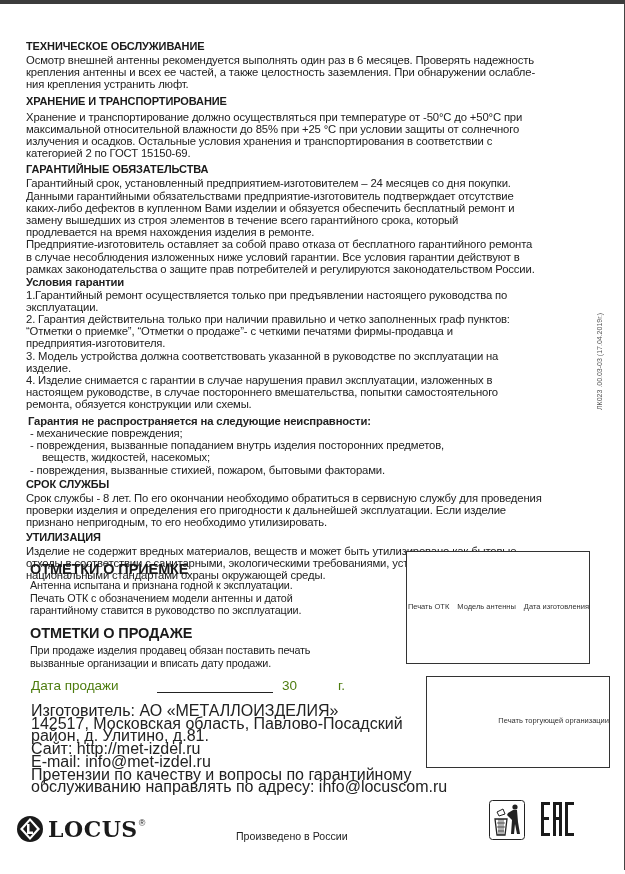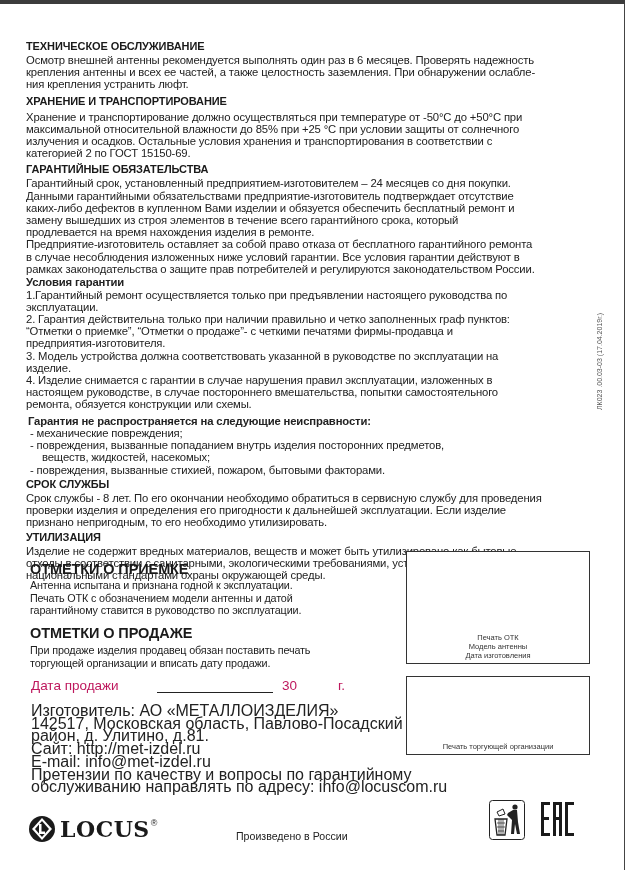--- a/index.html
+++ b/index.html
@@ -25,27 +25,27 @@
   .vert {
     position: absolute; left: 596px; top: 410px;
     transform: rotate(-90deg); transform-origin: left top;
     font-size: 7px; color: #555; white-space: nowrap;
   }
   .lower { position: absolute; left: 30px; width: 360px; }
   .lower h2 { font-size: 14.5px; }
   .lower p { font-size: 10.8px; line-height: 12.5px; }
   .box {
     position: absolute; border: 1px solid #333; background: #fff;
-    display: flex; flex-direction: column; justify-content: flex-end; align-items: center;
-    font-size: 7.5px; color: #333; line-height: 9px; padding-bottom: 3px; box-sizing: border-box;
+    display: flex; flex-direction: row; justify-content: flex-end; align-items: center;
+    font-size: 7.5px; color: #333; line-height: 9px; padding-bottom: 3px; box-sizing: border-box; gap: 8px;
   }
-  .date-row { position: absolute; left: 31px; top: 678px; font-size: 13.5px; color: #be185d; text-align: right; }
+  .date-row { position: absolute; left: 31px; top: 678px; font-size: 13.5px; color: #4d7c0f; text-align: right; }
   .date-row .underline { position: absolute; left: 126px; top: 14px; width: 116px; height: 1px; background: #222; }
   .mfr { position: absolute; left: 31px; top: 705px; font-size: 16px; line-height: 12.7px; color: #222; }
-  .logo { position: absolute; left: 28px; top: 815px; display: flex; align-items: center; }
+  .logo { position: absolute; left: 16px; top: 815px; display: flex; align-items: center; }
   .logo-text { font-family: "DejaVu Serif", serif; font-weight: bold; font-size: 22px; letter-spacing: 0.5px; color: #1a1a1a; margin-left: 4px; }
   .reg { font-size: 9px; vertical-align: top; margin-left: 1px; position: relative; top: -6px; }
   .made { position: absolute; left: 236px; top: 830px; font-size: 10.6px; color: #222; }
   .bin { position: absolute; left: 489px; top: 800px; }
   .eac { position: absolute; left: 540px; top: 801px; }
 </style>
 </head>
 <body>
 
 <div class="topbar"></div>
@@ -133,31 +133,31 @@
 
 <div class="box" style="left:406px; top:551px; width:184px; height:113px;">
   <span>Печать ОТК</span>
   <span>Модель антенны</span>
   <span>Дата изготовления</span>
 </div>
 
 <div class="lower" style="top:625px;">
   <h2 style="margin-bottom:3px;">ОТМЕТКИ О ПРОДАЖЕ</h2>
   <p>При продаже изделия продавец обязан поставить печать</p>
-  <p>торгующей организации и вписать дату продажи.</p>
+  <p>вызванные организации и вписать дату продажи.</p>
 </div>
 
 <div class="date-row">
   <span>Дата продажи</span>
   <span class="underline"></span>
   <span style="position:absolute; left:251px; top:0;">30</span>
   <span style="position:absolute; left:307px; top:0;">г.</span>
 </div>
 
-<div class="box" style="left:406px; top:676px; width:184px; height:79px;">
+<div class="box" style="left:426px; top:676px; width:184px; height:92px;">
   <span>Печать торгующей организации</span>
 </div>
 
 <div class="mfr">
   <div>Изготовитель: АО «МЕТАЛЛОИЗДЕЛИЯ»</div>
   <div>142517, Московская область, Павлово-Посадский</div>
   <div>район, д. Улитино, д.81.</div>
   <div>Сайт: http://met-izdel.ru</div>
   <div>E-mail: info@met-izdel.ru</div>
   <div>Претензии по качеству и вопросы по гарантийному</div>

